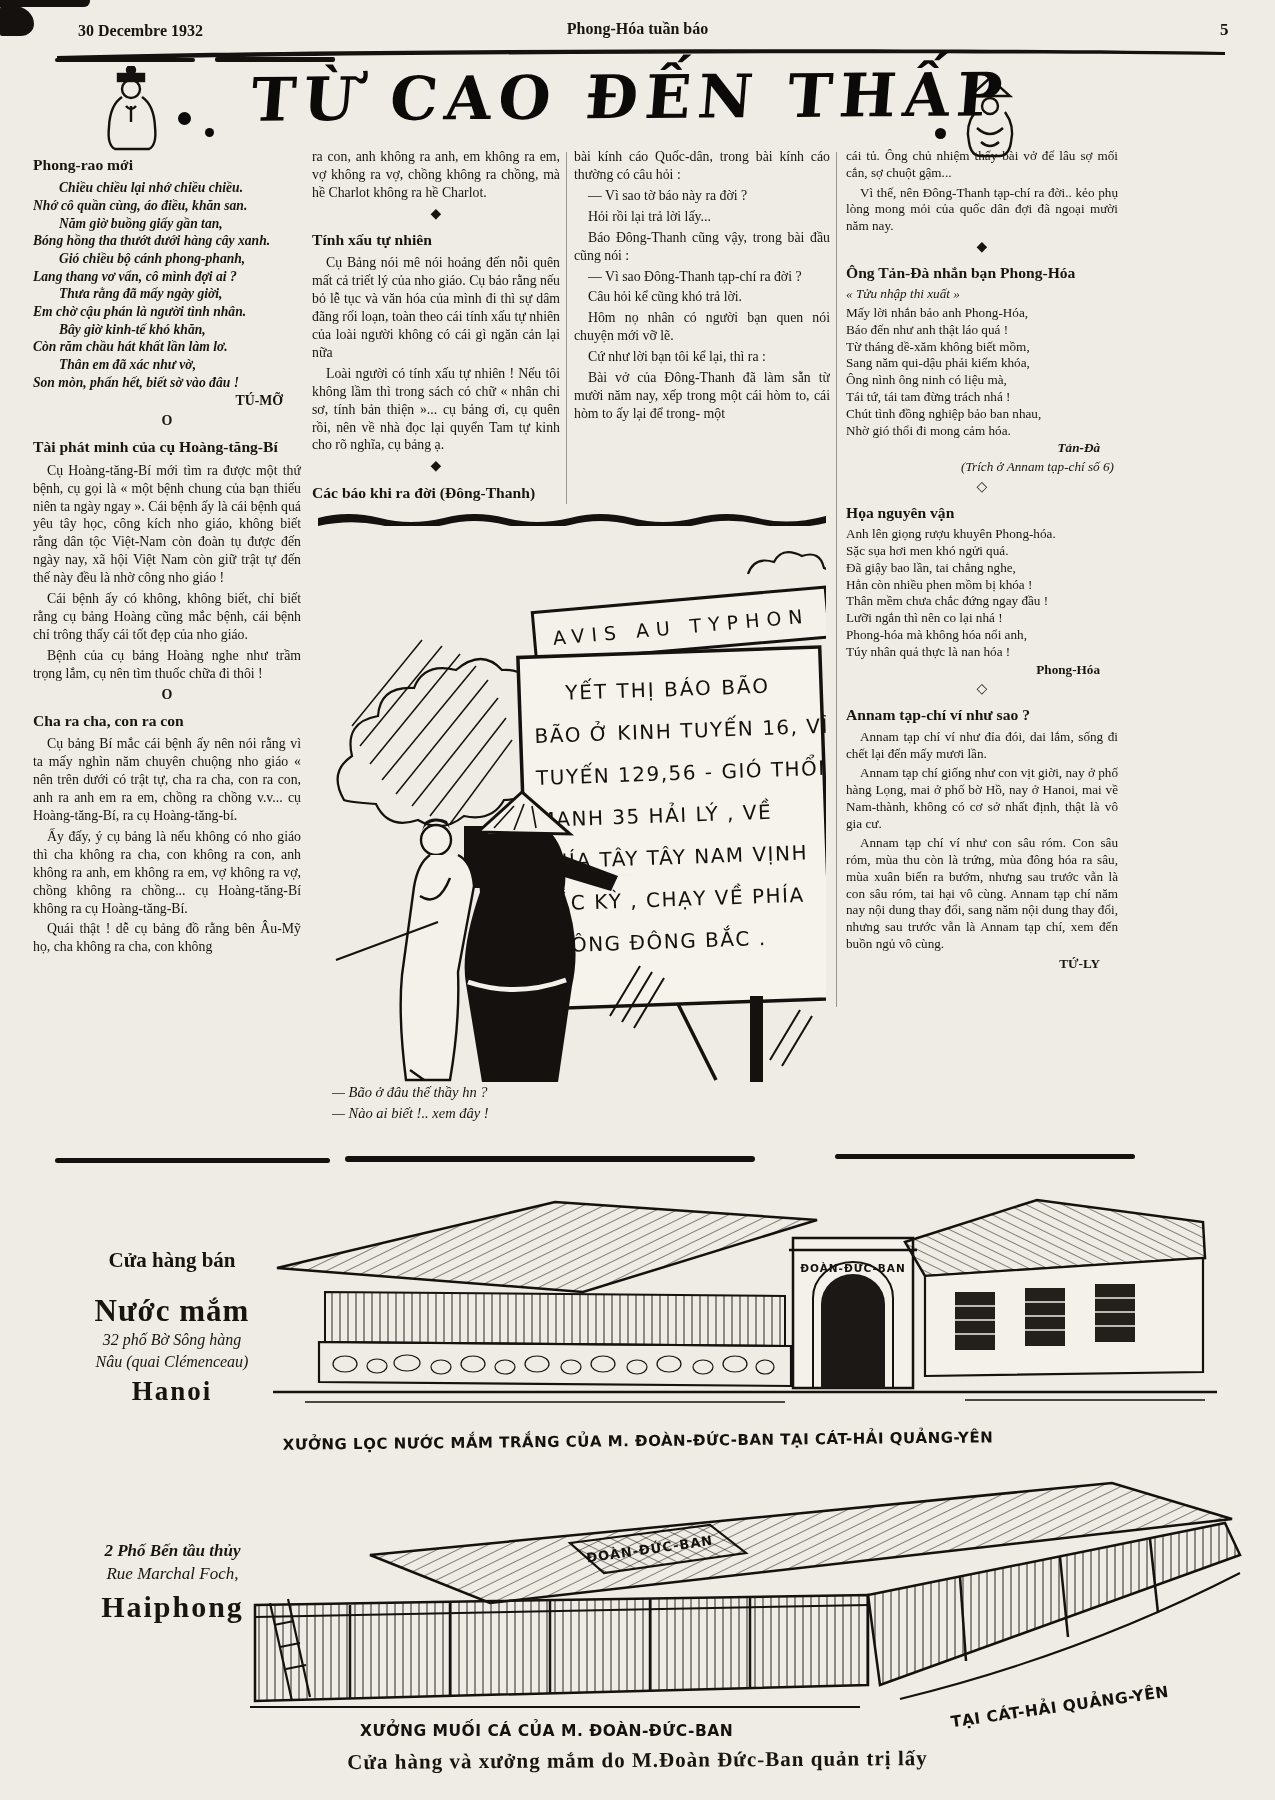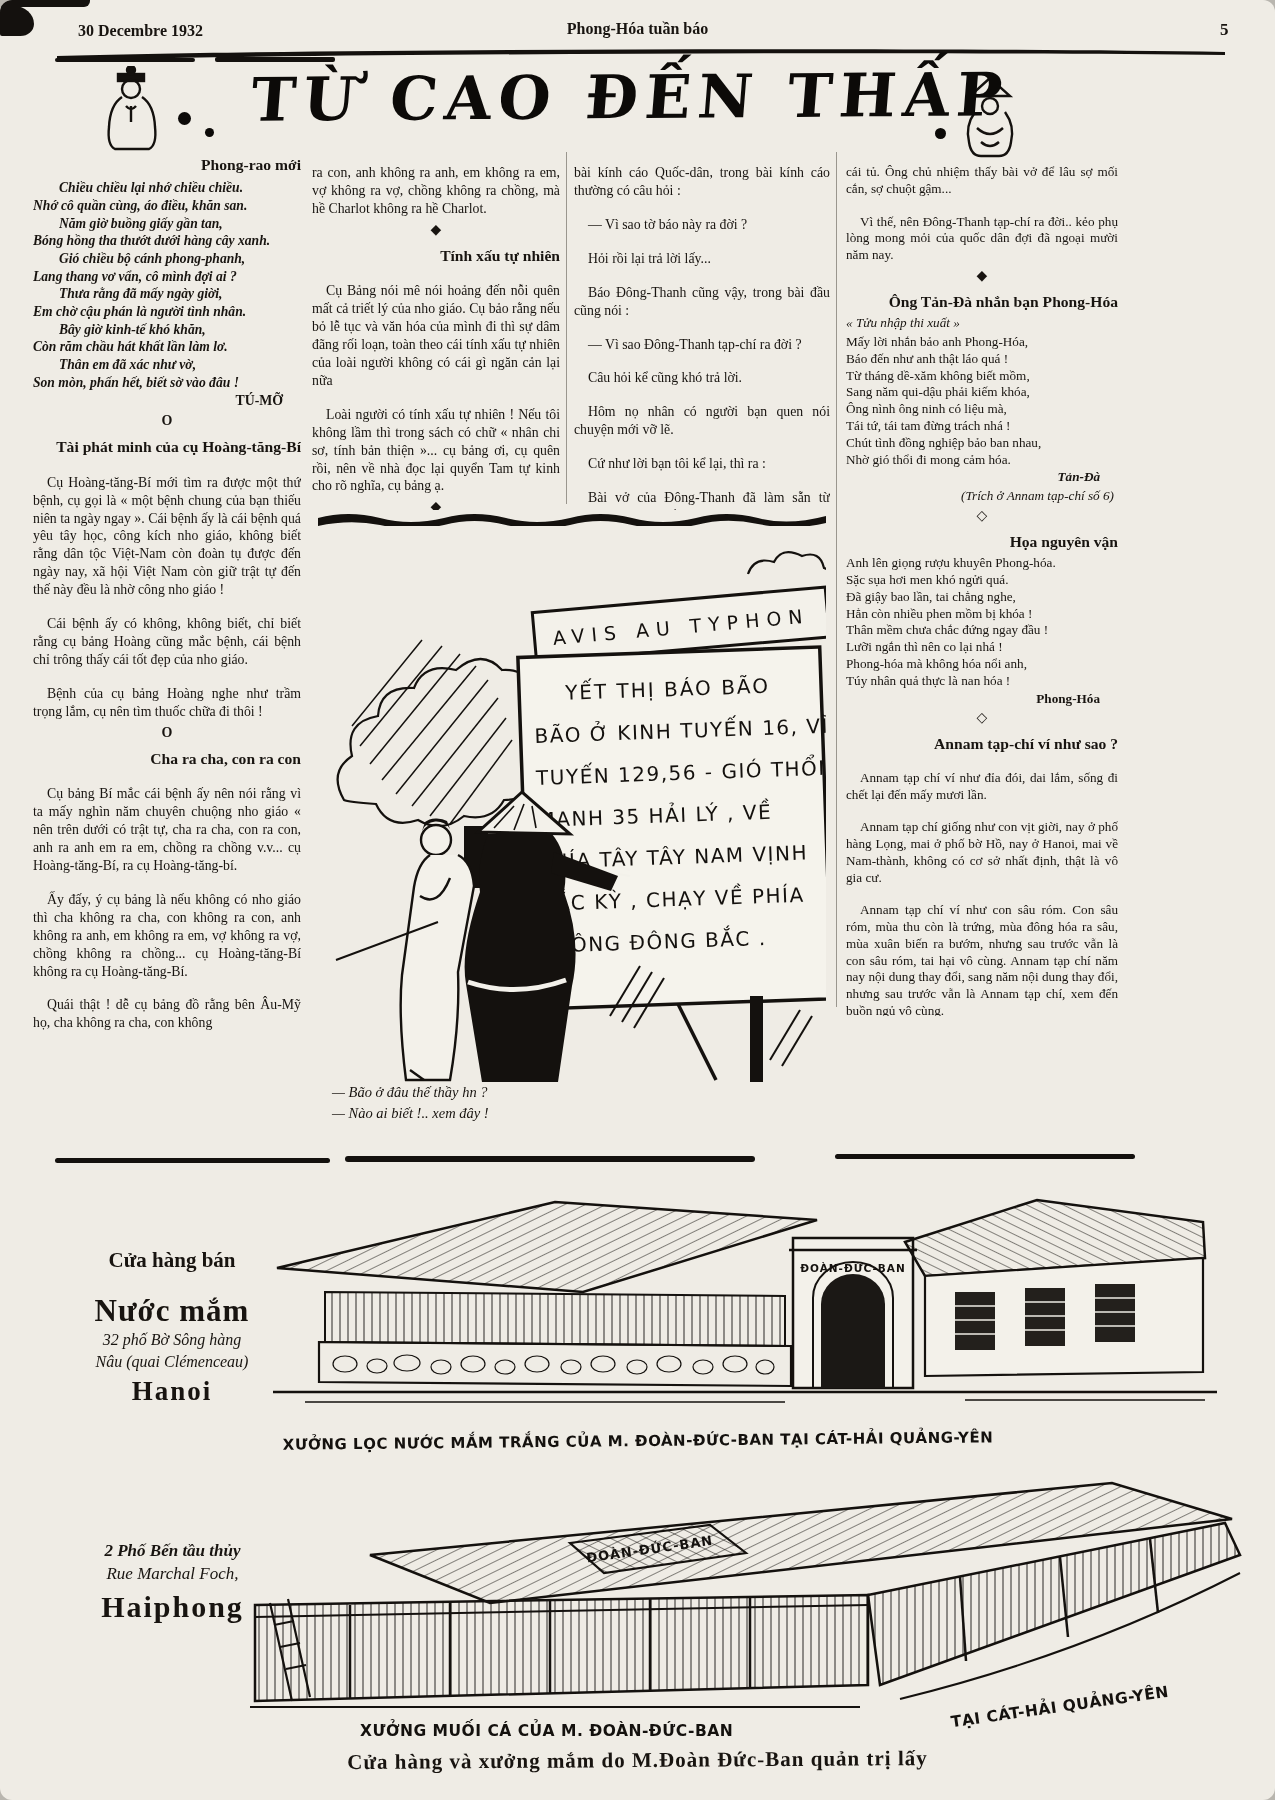--- a/index.html
+++ b/index.html
@@ -1,35 +1,35 @@
 <!DOCTYPE html>
 <html><head>
 <meta charset="utf-8">
 <style>
   html,body{margin:0;padding:0;background:#b9b6af;}
   .page{position:relative;width:1275px;height:1800px;margin:0 auto;
         background:#efece5;color:#181410;overflow:hidden;
-        font-family:"Liberation Serif","DejaVu Serif",serif;border-radius:12px;}
+        font-family:"Liberation Serif","DejaVu Serif",serif;}
   .abs{position:absolute;}
   
   .hdr-date{left:78px;top:22px;font-size:16px;font-weight:bold;}
   .hdr-mast{left:0;right:0;top:20px;text-align:center;font-size:16px;font-weight:bold;}
   .hdr-page{left:1220px;top:20px;font-size:17px;font-weight:bold;}
   .smudge1{left:0;top:6px;width:34px;height:30px;background:#14110e;border-radius:3px 60% 40% 2px;}
   .smudge2{left:0;top:0;width:90px;height:7px;background:#14110e;border-radius:0 0 6px 0;}
   
   .title{left:150px;top:62px;width:960px;text-align:center;
          font-family:"DejaVu Serif",serif;font-weight:900;font-size:60px;
          letter-spacing:7px;transform:skewX(-5deg) rotate(-.4deg);color:#0c0a08;}
   .tdot{background:#0c0a08;border-radius:50%;}
   
   .col{font-size:13.8px;line-height:1.3;text-align:justify;overflow:hidden;}
-  .col p{margin:16px 0 3px;text-indent:14px;}
+  .col p{margin:0 0 3px;text-indent:14px;}
   .col p.noind{text-indent:0;}
-  .sec-h{font-weight:bold;font-size:15.6px;margin:7px 0 4px;text-indent:0 !important;text-align:right;}
+  .sec-h{font-weight:bold;font-size:15.6px;margin:7px 0 4px;text-indent:0 !important;text-align:left;}
   .poem{font-style:italic;font-weight:bold;font-size:13.6px;}
   .poem div{white-space:nowrap;overflow:hidden;}
   .poem div:nth-child(odd){margin-left:26px;}
   .plain-poem div{white-space:nowrap;overflow:hidden;}
   .sig{text-align:right;font-weight:bold;padding-right:18px;margin:1px 0 2px;}
   .sig.ital{font-style:italic;}
   .note{text-align:right;font-style:italic;padding-right:4px;margin-bottom:2px;}
   .sep{text-align:center;font-weight:bold;font-size:14px;margin:2px 0;text-indent:0 !important;}
   .subt{font-style:italic;margin:0 0 2px;}
   .colrule{width:1px;background:#9a968e;}

